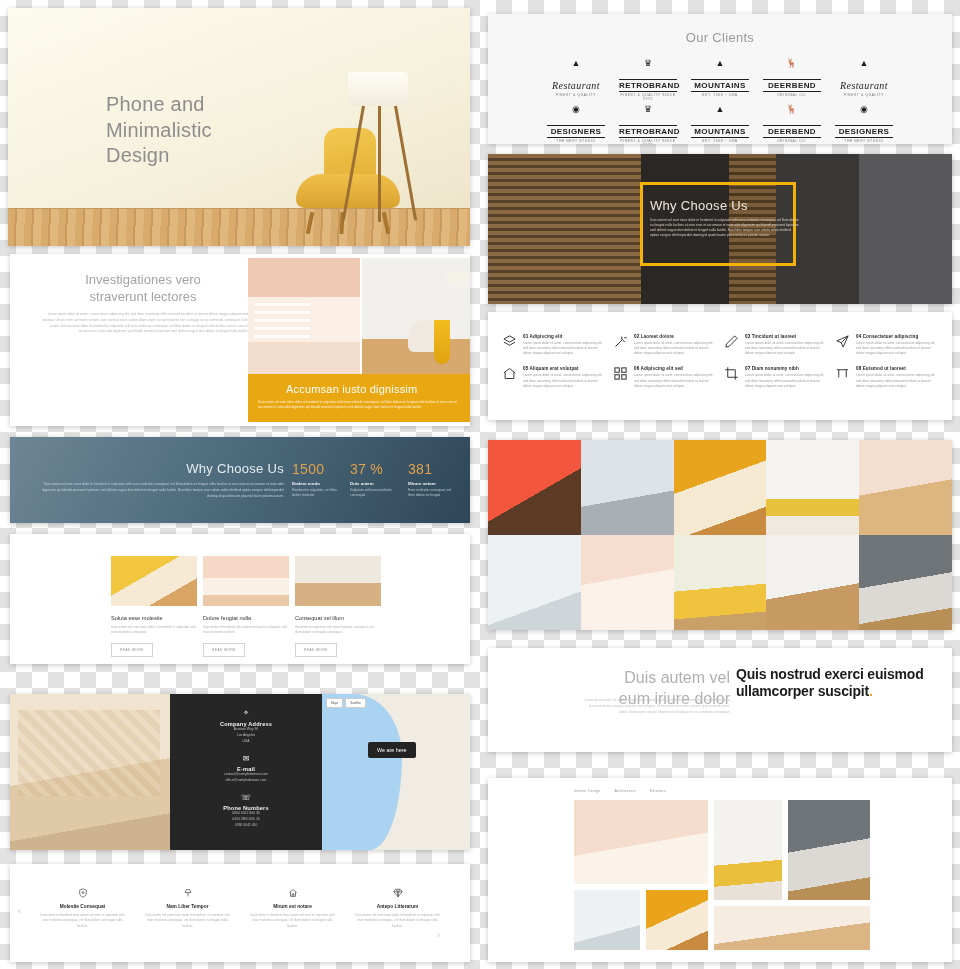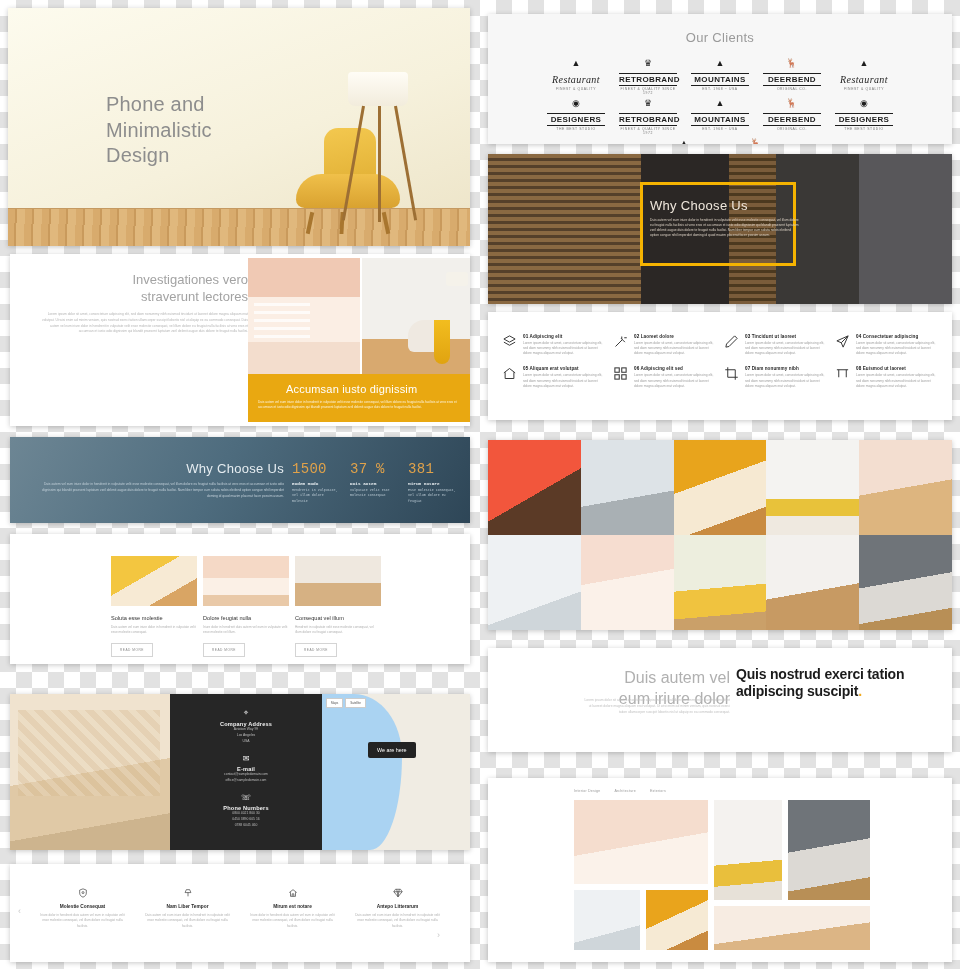--- a/index.html
+++ b/index.html
@@ -45,21 +45,21 @@
   #s1 .lamp .leg.b { left: 38px; }
   #s1 .lamp .leg.c { left: 54px; transform: rotate(-10deg); transform-origin: top; }
 
   
   #s2 { left: 488px; top: 14px; width: 464px; height: 130px; background: #f7f7f7; }
   #s2 .ct { text-align: center; color: #9a9a9a; font-size: 13px; margin-top: 16px; letter-spacing: .3px; }
   #s2 .logos { display: flex; flex-wrap: wrap; justify-content: center; gap: 4px 14px; margin-top: 14px; padding: 0 52px; }
   #s2 .logo { width: 58px; text-align: center; color: #1d1d1d; }
   #s2 .logo .mk { font-size: 9px; line-height: 1; }
   #s2 .logo .nm { font-size: 8px; font-weight: 700; letter-spacing: .4px; white-space: nowrap;
-        border-top: 1px solid #1d1d1d; border-bottom: 1px solid #1d1d1d; padding: 1px 0; margin-top: 5px; text-align: center; }
+        border-top: 1px solid #1d1d1d; border-bottom: 1px solid #1d1d1d; padding: 1px 0; margin-top: 11px; text-align: center; }
   #s2 .logo .sub { font-size: 3.4px; color: #777; letter-spacing: .6px; margin-top: 1px; }
   #s2 .logo.script .nm { font-family: "Liberation Serif", serif; font-style: italic; font-size: 10px;
         border: none; font-weight: 400; }
 
   
   #s3 { left: 488px; top: 154px; width: 464px; height: 150px;
         background: linear-gradient(90deg,#6e5337 0 33%,#2b2725 33% 52%,#6b4f33 52% 62%,#3a3836 62% 80%,#58575a 80% 100%); }
   #s3 .slats2 { position: absolute; left: 0; top: 0; width: 33%; height: 100%;
         background: repeating-linear-gradient(180deg,#8a6942 0 4px,#55402a 4px 7px); }
   #s3 .slats3 { position: absolute; left: 52%; top: 0; width: 10%; height: 100%;
@@ -74,21 +74,21 @@
   #s4 { left: 488px; top: 312px; width: 464px; height: 108px; }
   #s4 .grid { display: grid; grid-template-columns: repeat(4,1fr); gap: 10px 8px; padding: 22px 14px; }
   #s4 .feat { display: flex; gap: 6px; }
   #s4 .ficon { width: 15px; height: 15px; flex: 0 0 15px; color: #3a3a3a; }
   #s4 .ftitle { font-size: 4.6px; font-weight: 700; color: #2a2a2a; letter-spacing: .1px; }
   #s4 .ftitle .num { color: #111; }
   #s4 .fbody { font-size: 3.2px; line-height: 1.6; color: #9d9d9d; margin-top: 2px; }
 
   
   #s5 { left: 10px; top: 254px; width: 460px; height: 172px; }
-  #s5 .t { position: absolute; right: 222px; top: 18px; width: 210px; text-align: right;
+  #s5 .t { position: absolute; right: 222px; top: 18px; width: 210px; text-align: center;
         font-size: 13px; line-height: 1.3; color: #a3a3a3; }
   #s5 .p { position: absolute; right: 222px; top: 58px; width: 208px; text-align: right;
         font-size: 3.3px; line-height: 1.75; color: #b4b4b4; }
   #s5 .im1 { position: absolute; left: 238px; top: 4px; width: 112px; height: 116px;
         background: linear-gradient(180deg,#f0c9b4 0 34%,#fbeee4 34% 72%,#f3ddcd 72% 100%); }
   #s5 .im1:after { content:""; position: absolute; left: 6px; top: 40px; width: 56px; height: 40px;
         background: repeating-linear-gradient(0deg,rgba(255,255,255,.75) 0 3px,transparent 3px 8px); }
   #s5 .im2 { position: absolute; left: 352px; top: 4px; width: 118px; height: 116px;
         background: linear-gradient(180deg,#f2f0ec 0 70%,#d8a96f 70% 100%); }
   #s5 .im2 .ch { position: absolute; left: 46px; bottom: 22px; width: 40px; height: 32px;
@@ -100,21 +100,21 @@
   #s5 .bar { position: absolute; left: 238px; top: 120px; width: 232px; height: 48px; background: #e9a811; }
   #s5 .bar .bt { color: #fff; font-size: 11px; padding: 9px 0 0 10px; letter-spacing: .2px; margin-left: 28px; }
   #s5 .bar .bp { color: #fdf3dc; font-size: 3.2px; line-height: 1.6; padding: 5px 10px 0 10px; }
 
   
   #s6 { left: 10px; top: 437px; width: 460px; height: 86px;
         background: linear-gradient(118deg,#6d8694 0%,#4e6c7e 45%,#2e4657 100%); }
   #s6 .l { position: absolute; left: 28px; top: 24px; width: 246px; text-align: right; }
   #s6 .l .h { font-size: 13px; color: #e6edf1; letter-spacing: .3px; }
   #s6 .l .p { font-size: 3.3px; line-height: 1.75; color: #c2d0d9; margin-top: 6px; }
-  #s6 .stats { position: absolute; left: 282px; top: 24px; right: 14px; display: flex; gap: 10px; font-family: Liberation Mono, monospace; }
+  #s6 .stats { position: absolute; left: 282px; top: 24px; right: 14px; display: flex; gap: 10px; }
   #s6 .st { flex: 1; }
   #s6 .st .n { font-size: 14px; color: #e0a24a; letter-spacing: .3px; }
   #s6 .st .lbl { font-size: 4.4px; color: #eef3f6; margin-top: 4px; font-weight: 700; }
   #s6 .st .d { font-size: 3.3px; color: #b9c8d2; margin-top: 2px; line-height: 1.6; }
 
   
   #s7 { left: 10px; top: 534px; width: 460px; height: 130px; }
   #s7 .row { display: flex; gap: 6px; padding: 22px 0 0 101px; }
   #s7 .card { width: 86px; }
   #s7 .card .th { height: 50px; }
@@ -487,21 +487,21 @@
       </div>
     <div class="tip">We are here</div>
   </div>
 </div>
 
 <div class="slide" id="s10">
   <div class="lt" style="white-space: pre-line;">Duis autem vel
 eum iriure dolor</div>
   <div class="lp">Lorem ipsum dolor sit amet, consectetuer adipiscing elit, sed diam nonummy nibh euismod tincidunt ut laoreet dolore magna aliquam erat volutpat. Ut wisi enim ad minim veniam, quis nostrud exerci tation ullamcorper suscipit lobortis nisl ut aliquip ex ea commodo consequat.</div>
   <div class="rt">
-    <span>Quis nostrud exerci tation adipiscing suscipit</span><span class="dot">.</span>
+    <span>Quis nostrud exerci euismod ullamcorper suscipit</span><span class="dot">.</span>
   </div>
 </div>
 
 <div class="slide" id="s11">
   <div class="tabs" id="pfTabs">
       <div class="tab">Interior Design</div>
       <div class="tab">Architecture</div>
       <div class="tab">Exteriors</div>
     </div>
   <div class="pg">

